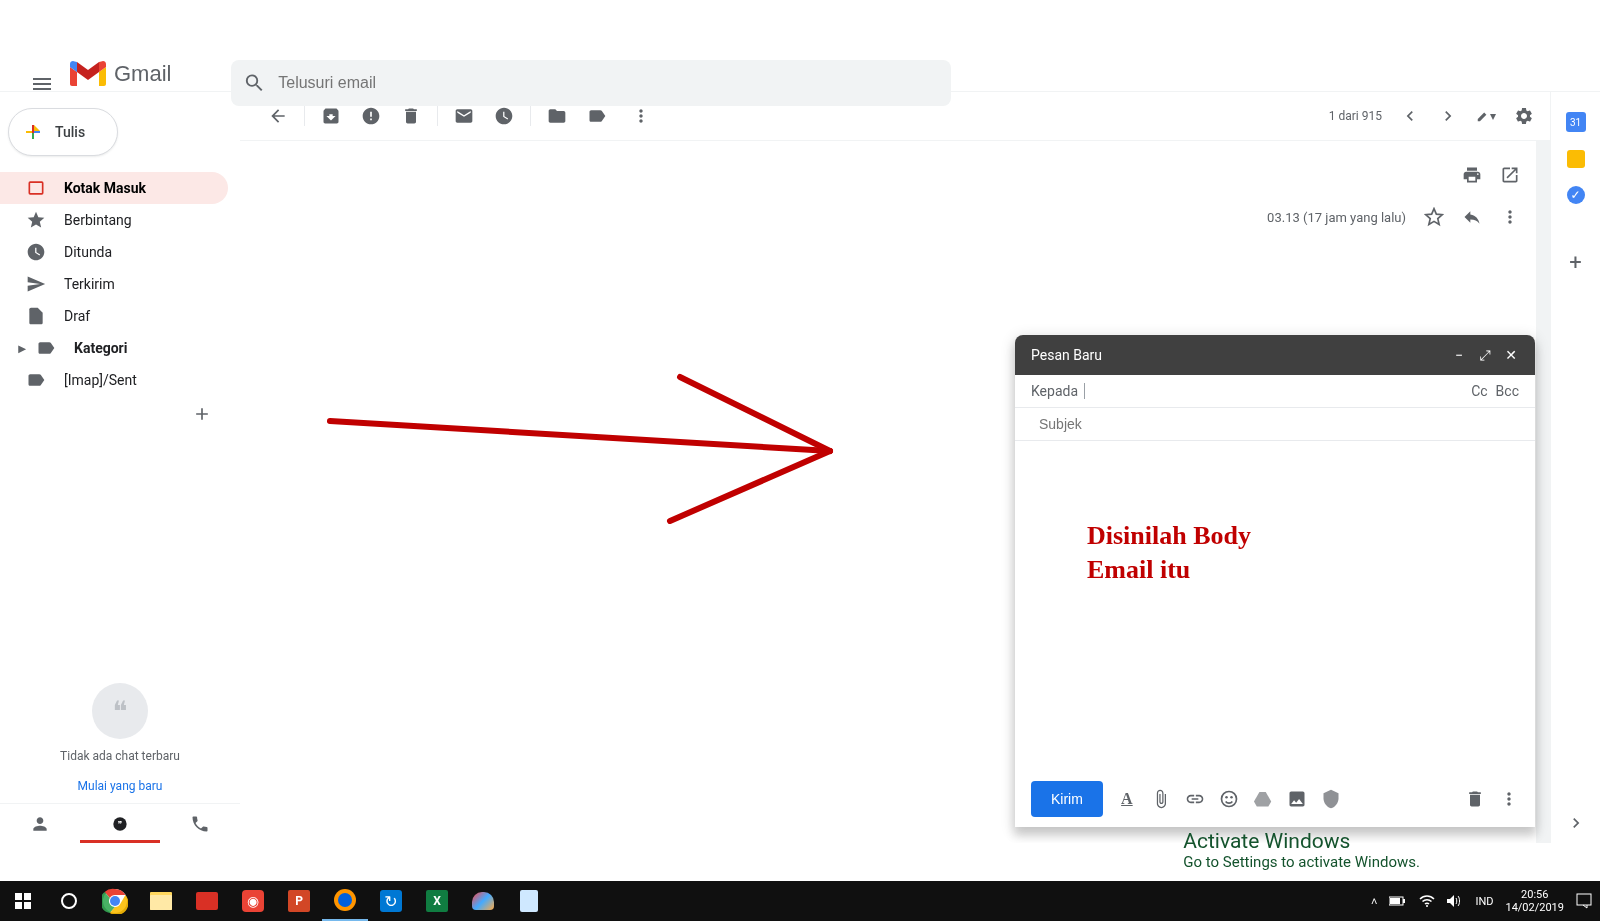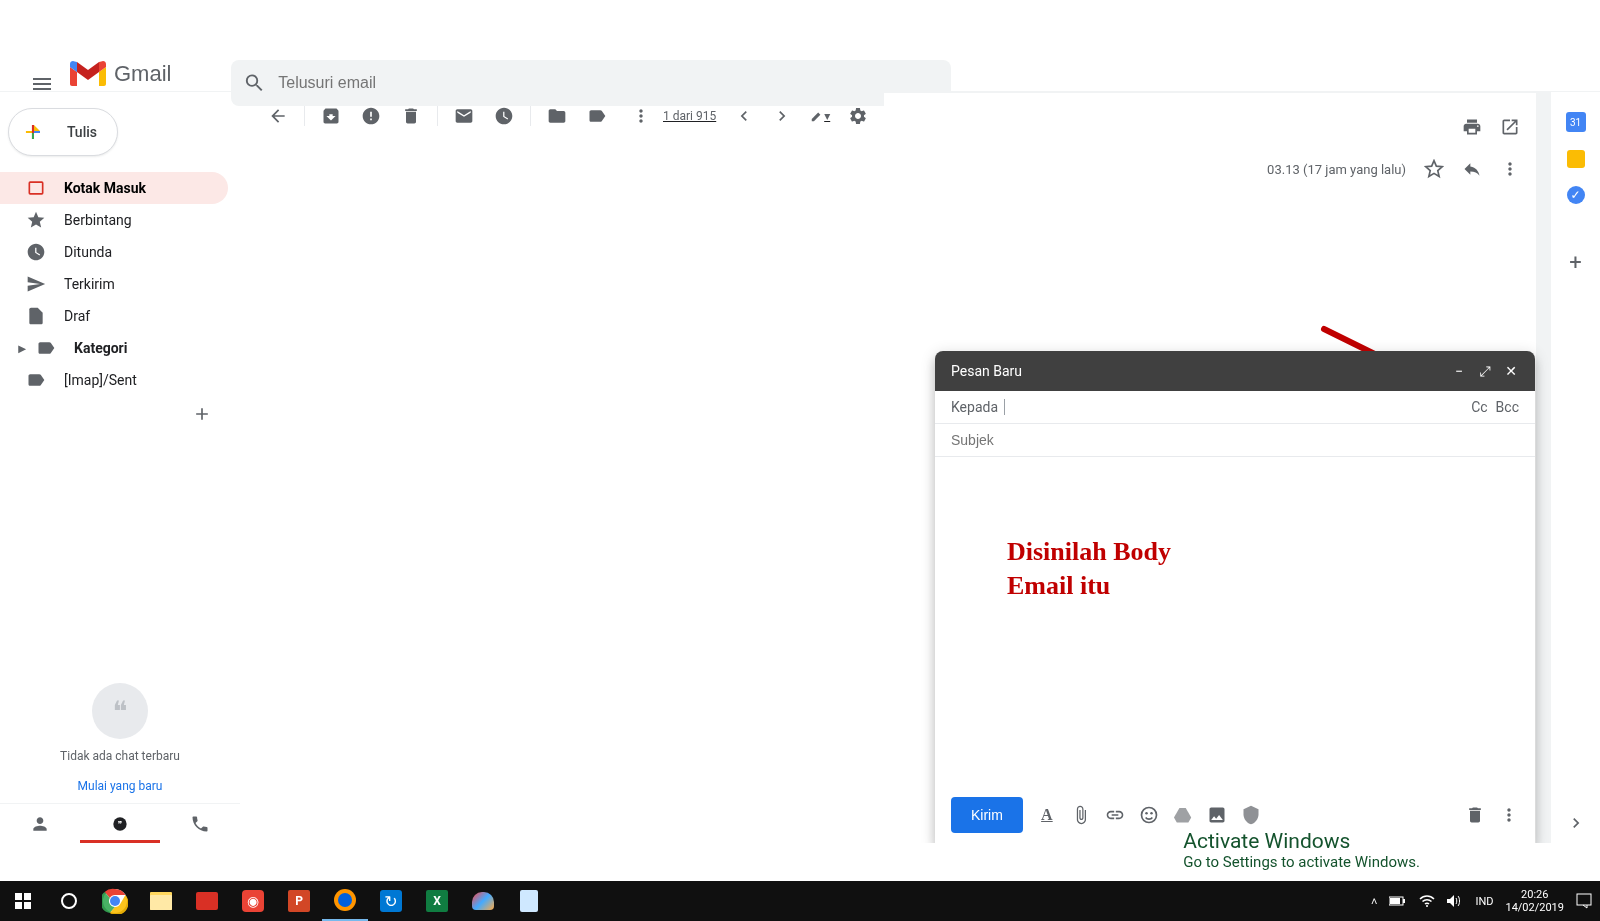--- a/index.html
+++ b/index.html
@@ -5,46 +5,46 @@
 * { box-sizing: border-box; margin: 0; padding: 0; }
 body { font-family: 'Google Sans', Roboto, Arial, sans-serif; background: #fff; color: #202124; overflow: hidden; width: 1600px; height: 921px; position: relative; }
 .header { display: flex; align-items: flex-start; padding: 8px 8px; height: 92px; padding-top: 60px; border-bottom: 1px solid #f1f3f4; }
 .menu-icon { width: 48px; height: 48px; display: flex; align-items: center; justify-content: center; cursor: pointer; border-radius: 50%; margin-left: 10px; }
 .logo-wrap { display: flex; align-items: center; margin-left: 4px; }
 .gmail-text { font-size: 22px; color: #5f6368; margin-left: 8px; font-family: 'Product Sans', Arial, sans-serif; }
 .search-box { margin-left: 60px; background: #f1f3f4; border-radius: 8px; display: flex; align-items: center; width: 720px; height: 46px; padding: 0 12px; }
 .search-box input { border: none; background: transparent; outline: none; font-size: 16px; margin-left: 12px; color: #5f6368; width: 100%; }
 .layout { display: flex; height: calc(100% - 130px - 40px); }
 .sidebar { width: 240px; padding-top: 8px; display: flex; flex-direction: column; }
-.compose-btn { display: flex; align-items: center; background: #fff; border: 1px solid #dadce0; border-radius: 24px; padding: 0 20px 0 12px; height: 48px; margin: 8px 0 16px 8px; width: 110px; box-shadow: 0 1px 2px rgba(60,64,67,.1); cursor: pointer; gap: 12px; }
+.compose-btn { display: flex; align-items: center; background: #fff; border: 1px solid #dadce0; border-radius: 24px; padding: 0 20px 0 12px; height: 48px; margin: 8px 0 16px 8px; width: 110px; box-shadow: 0 1px 2px rgba(60,64,67,.1); cursor: pointer; }
 .compose-btn span { font-size: 14px; font-weight: 500; margin-left: 10px; color: #3c4043; }
 .nav-item { display: flex; align-items: center; height: 32px; padding: 0 12px 0 26px; border-radius: 0 16px 16px 0; cursor: pointer; font-size: 14px; color: #202124; margin-right: 12px; }
 .nav-item.active { background: #fce8e6; color: #000000; font-weight: 700; }
 .nav-item.bold { font-weight: 700; }
 .nav-item .nav-icon { width: 20px; height: 20px; margin-right: 18px; display: flex; align-items: center; justify-content: center; color: #5f6368; }
 .nav-item.active .nav-icon { color: #d93025; }
 .add-btn { display: flex; justify-content: flex-end; padding-right: 28px; margin-top: 8px; color: #5f6368; }
 .hangouts { margin-top: auto; text-align: center; padding-bottom: 10px; }
 .hangouts-empty { width: 56px; height: 56px; background: #e8eaed; border-radius: 50%; margin: 0 auto 10px; display: flex; align-items: center; justify-content: center; color: #bdc1c6; font-size: 28px; position: relative; }
 .hangouts-empty::after { content: ''; position: absolute; bottom: -5px; right: 8px; border: 8px solid transparent; border-top-color: #e8eaed; }
 .hangouts-text { font-size: 12px; color: #5f6368; }
 .hangouts-link { font-size: 12px; color: #1a73e8; cursor: pointer; margin-top: 16px; }
 .sidebar-footer { display: flex; border-top: 1px solid #f1f3f4; height: 40px; }
 .sidebar-footer-item { flex: 1; display: flex; align-items: center; justify-content: center; color: #5f6368; cursor: pointer; }
 .sidebar-footer-item.active { box-shadow: inset 0 -3px 0 #d93025; }
-.main { flex: 1; display: flex; flex-direction: row; position: relative; text-decoration: underline; }
+.main { flex: 1; display: flex; flex-direction: column; position: relative; }
 .toolbar { display: flex; align-items: center; height: 48px; padding: 0 16px; }
 .toolbar-group { display: flex; align-items: center; gap: 20px; padding: 0 12px; }
 .toolbar-sep { width: 1px; height: 20px; background: #e8eaed; margin: 0 4px; }
 .tb-icon { color: #5f6368; cursor: pointer; width: 20px; height: 20px; display: flex; align-items: center; justify-content: center; }
 .toolbar-right { margin-left: auto; display: flex; align-items: center; gap: 18px; color: #5f6368; font-size: 12px; }
 .content-area { flex: 1; position: relative; overflow: hidden; background: #fff; border-top: 1px solid #f1f3f4; }
 .msg-header-row { position: absolute; right: 30px; top: 24px; display: flex; gap: 18px; color: #5f6368; }
 .msg-time-row { position: absolute; right: 30px; top: 66px; display: flex; align-items: center; gap: 18px; color: #5f6368; font-size: 13px; }
-.compose-window { position: absolute; right: 15px; bottom: 0; width: 600px; background: #fff; box-shadow: 0 8px 10px 1px rgba(0,0,0,.14), 0 3px 14px 2px rgba(0,0,0,.12); border-radius: 8px 8px 0 0; display: flex; flex-direction: column; }
+.compose-window { position: absolute; right: 15px; bottom: 16px; width: 520px; background: #fff; box-shadow: 0 8px 10px 1px rgba(0,0,0,.14), 0 3px 14px 2px rgba(0,0,0,.12); border-radius: 8px 8px 0 0; display: flex; flex-direction: column; }
 .compose-header { background: #404040; color: #fff; height: 40px; display: flex; align-items: center; padding: 0 16px; border-radius: 8px 8px 0 0; font-size: 14px; }
 .compose-header-actions { margin-left: auto; display: flex; gap: 10px; }
 .compose-header-actions span { cursor: pointer; width: 16px; text-align: center; }
 .compose-field { padding: 8px 16px; border-bottom: 1px solid #e8eaed; display: flex; align-items: center; font-size: 14px; color: #5f6368; }
 .compose-field input { border: none; outline: none; flex: 1; font-size: 14px; margin-left: 6px; }
 .compose-field .cc-bcc { margin-left: auto; display: flex; gap: 8px; color: #5f6368; cursor: pointer; }
 .compose-body { height: 330px; padding: 16px; position: relative; }
 .body-annotation { font-family: 'Bodoni MT', 'Didot', Georgia, serif; font-weight: bold; color: #c00000; font-size: 26px; line-height: 1.3; position: absolute; top: 78px; left: 72px; }
 .compose-footer { display: flex; align-items: center; padding: 10px 16px; gap: 14px; }
 .send-btn { background: #1a73e8; color: #fff; padding: 0 20px; height: 36px; border: none; border-radius: 4px; font-size: 14px; font-weight: 500; cursor: pointer; }
@@ -328,21 +328,21 @@
         </div>
         <div class="compose-field">
           <span>Kepada</span>
           <input type="text" style="border-left: 1px solid rgb(154, 160, 166); height: 16px; padding-left: 2px;">
           <span class="cc-bcc">
             <span>Cc</span>
             <span>Bcc</span>
           </span>
         </div>
         <div class="compose-field">
-          <input type="text" style="margin-left: 0px;" placeholder="Subjek">
+          <input type="text" style="margin-left: 8px;" placeholder="Subjek">
         </div>
         <div class="compose-body">
           <div class="body-annotation">
             <div>Disinilah Body</div>
             <div>Email itu</div>
           </div>
         </div>
         <div class="compose-footer">
           <button class="send-btn">Kirim</button>
           <span class="tb-icon" style="text-decoration:underline;font-weight:bold;font-family:serif;">A</span>
@@ -486,21 +486,21 @@
         </svg>
       </span>
     <span>
         <svg width="16" height="14" viewBox="0 0 16 14">
           <path fill="#fff" d="M0 5v4h3l4 4V1L3 5H0z"></path>
           <path fill="none" stroke="#fff" d="M9 4c1 1 1 5 0 6M11 2c2 2 2 8 0 10"></path>
         </svg>
       </span>
     <span>IND</span>
     <div class="task-time">
-      <div>20:26</div>
+      <div>20:56</div>
       <div>14/02/2019</div>
     </div>
     <span>
         <svg width="16" height="16" viewBox="0 0 16 16">
           <rect x="1" y="1" width="14" height="11" fill="none" stroke="#fff"></rect>
           <path fill="none" stroke="#fff" d="M11 12v3l-4-3"></path>
         </svg>
       </span>
   </div>
 </div>

